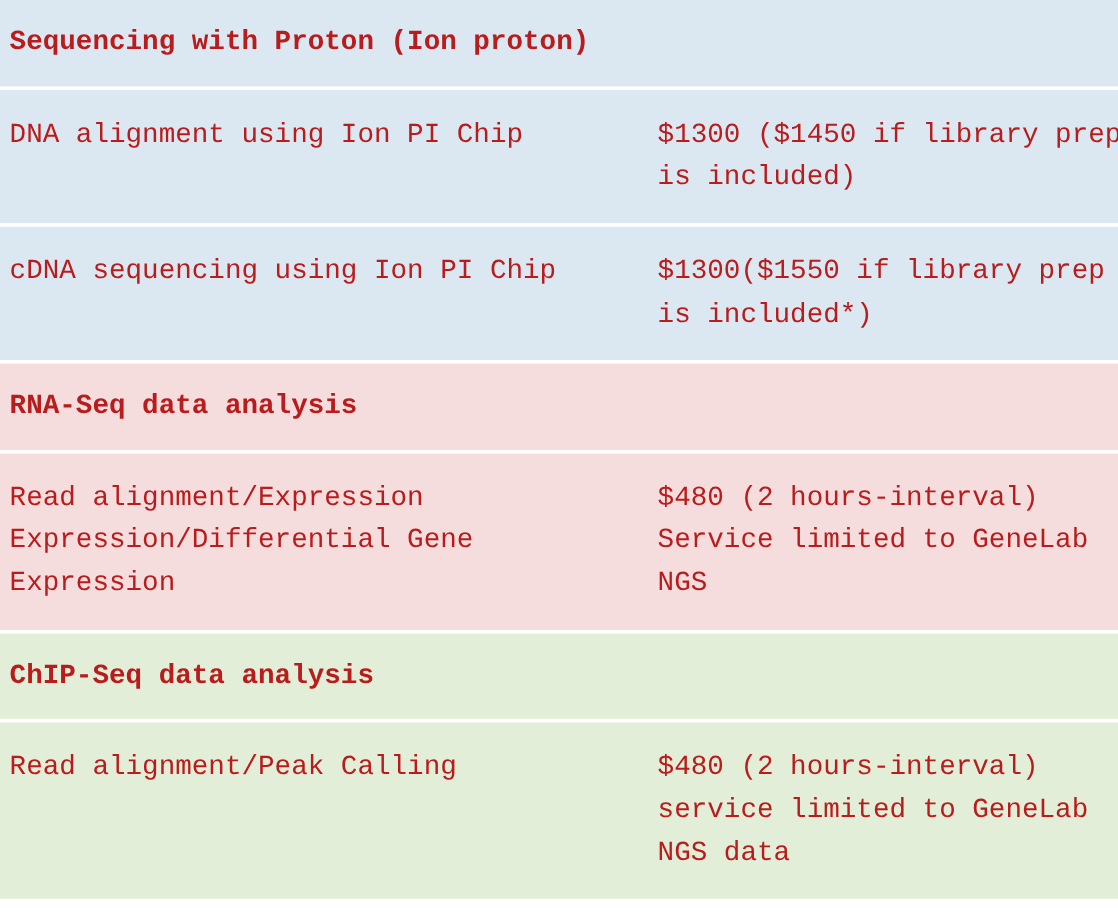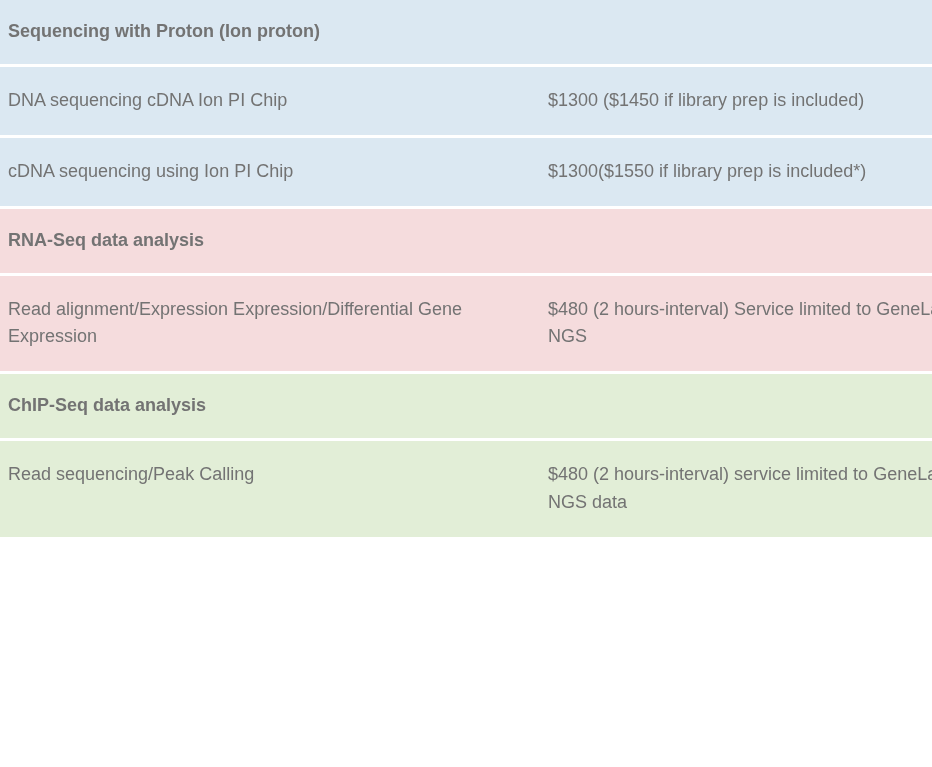--- a/index.html
+++ b/index.html
@@ -14,24 +14,25 @@
     overflow: hidden;
   }
   .price-table {
     width: 932px;
     border-collapse: collapse;
     table-layout: fixed;
   }
   .price-table td {
     vertical-align: top;
     padding: 20px 8px 20px 8px;
-    font-size: 18px;
+    font-size: 23px;
     line-height: 1.55;
-    color: #737373;
+    color: #b91c1c;
     border: none;
+    font-family: Liberation Mono, monospace;
   }
   .col-left { width: 524px; }
   .col-right { width: 408px; }
 
   tr.section-row td {
     font-weight: bold;
     padding-top: 18px;
     padding-bottom: 18px;
   }
 
@@ -60,21 +61,21 @@
 
     <tr class="section-row theme-blue">
       <td class="col-left">
         <span class="cell-text">Sequencing with Proton (Ion proton)</span>
       </td>
       <td class="col-right"></td>
     </tr>
 
     <tr class="theme-blue-item sep">
       <td class="col-left">
-        <span class="cell-text">DNA sequencing cDNA Ion PI Chip</span>
+        <span class="cell-text">DNA alignment using Ion PI Chip</span>
       </td>
       <td class="col-right">
         <span class="cell-text">$1300 ($1450 if library prep is included)</span>
       </td>
     </tr>
 
     <tr class="theme-blue-item sep">
       <td class="col-left">
         <span class="cell-text">cDNA sequencing using Ion PI Chip</span>
       </td>
@@ -101,20 +102,20 @@
 
     <tr class="section-row theme-green sep">
       <td class="col-left">
         <span class="cell-text">ChIP-Seq data analysis</span>
       </td>
       <td class="col-right"></td>
     </tr>
 
     <tr class="theme-green-item sep">
       <td class="col-left">
-        <span class="cell-text">Read sequencing/Peak Calling</span>
+        <span class="cell-text">Read alignment/Peak Calling</span>
       </td>
       <td class="col-right">
         <span class="cell-text">$480 (2 hours-interval) service limited to GeneLab NGS data</span>
       </td>
     </tr>
   </tbody>
 </table>
 
 </body></html>

